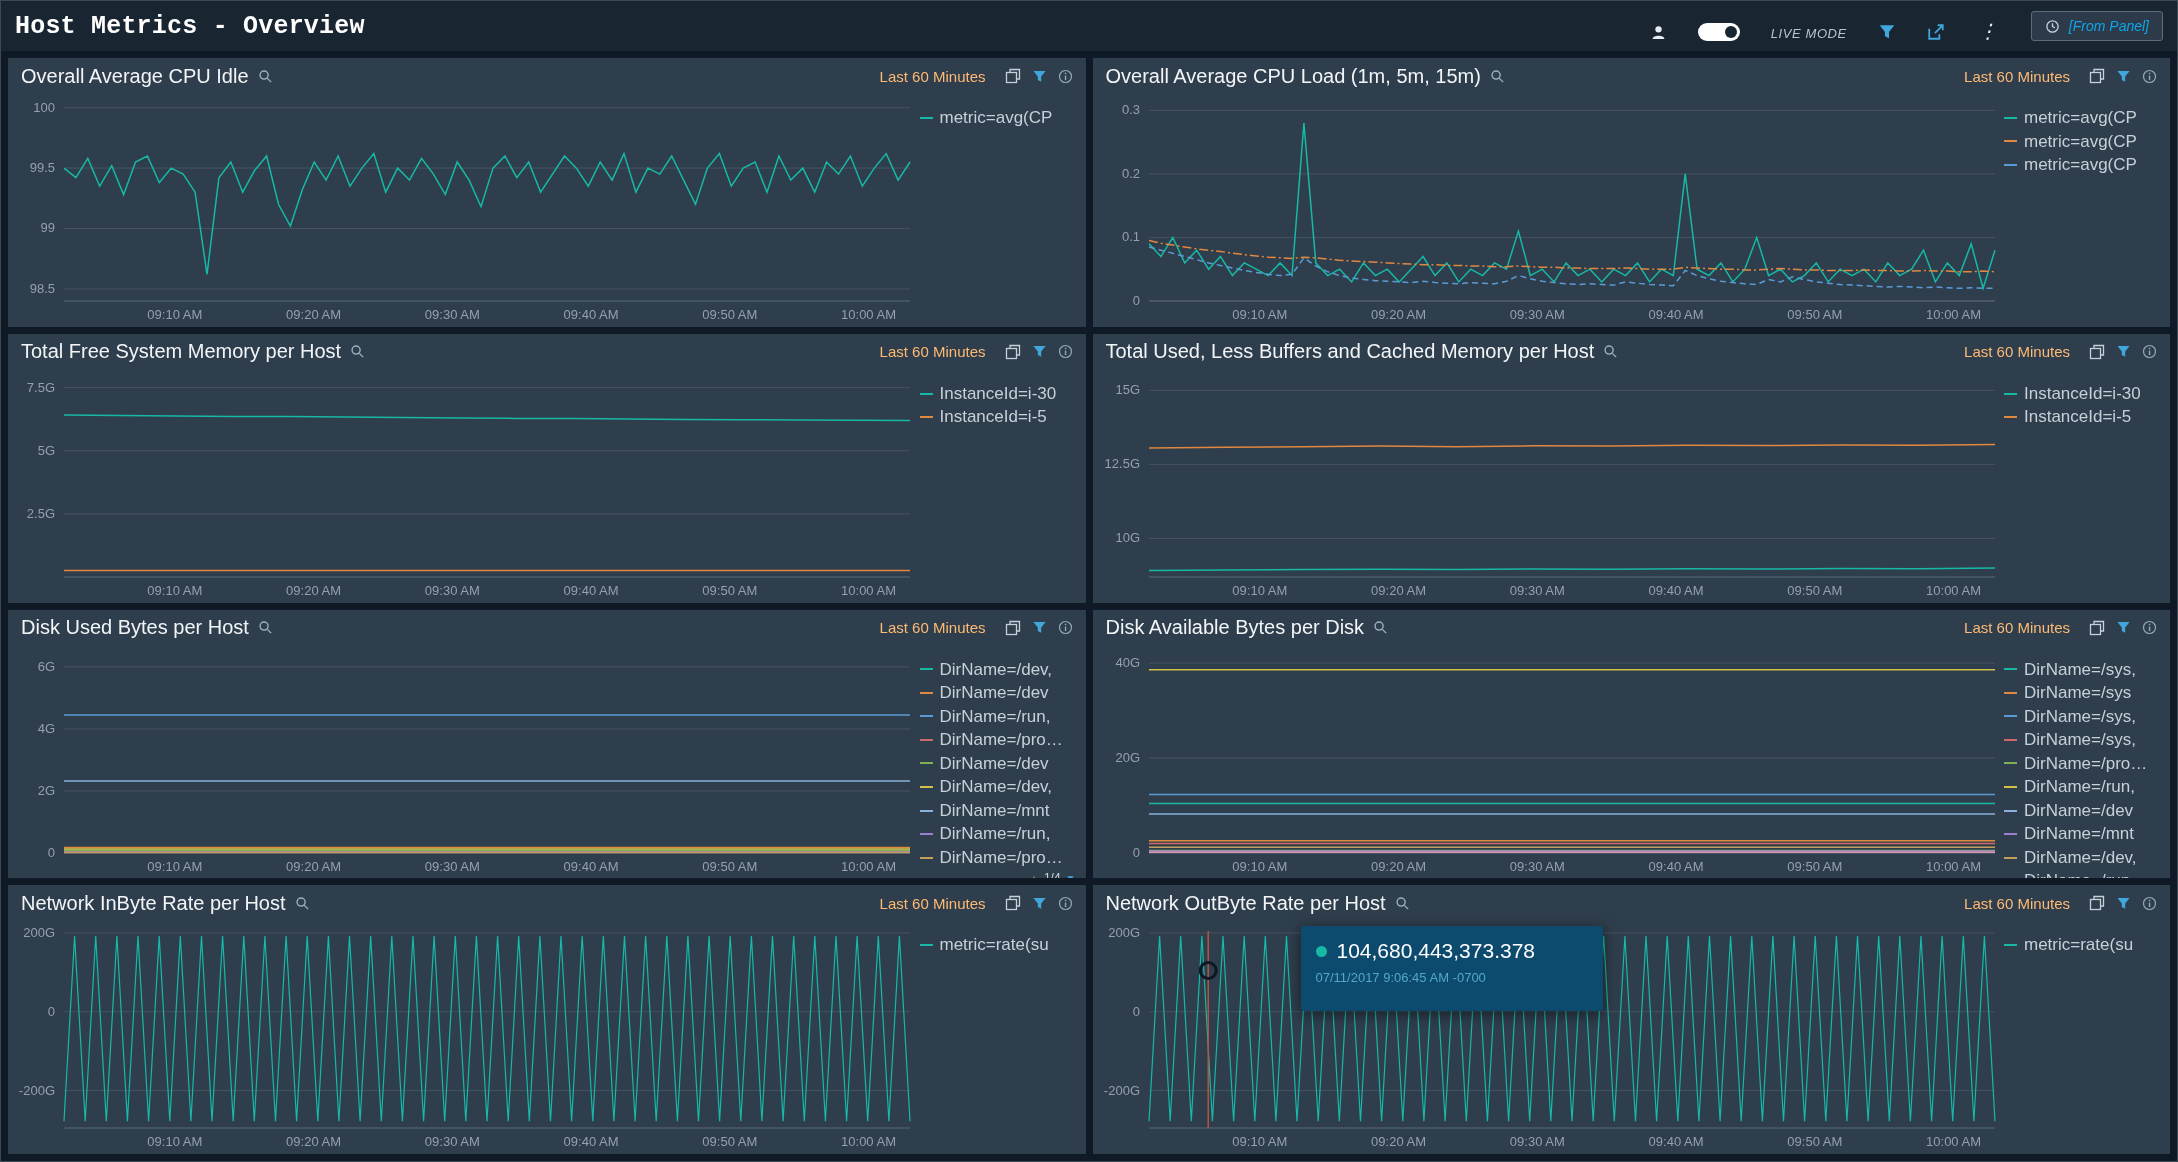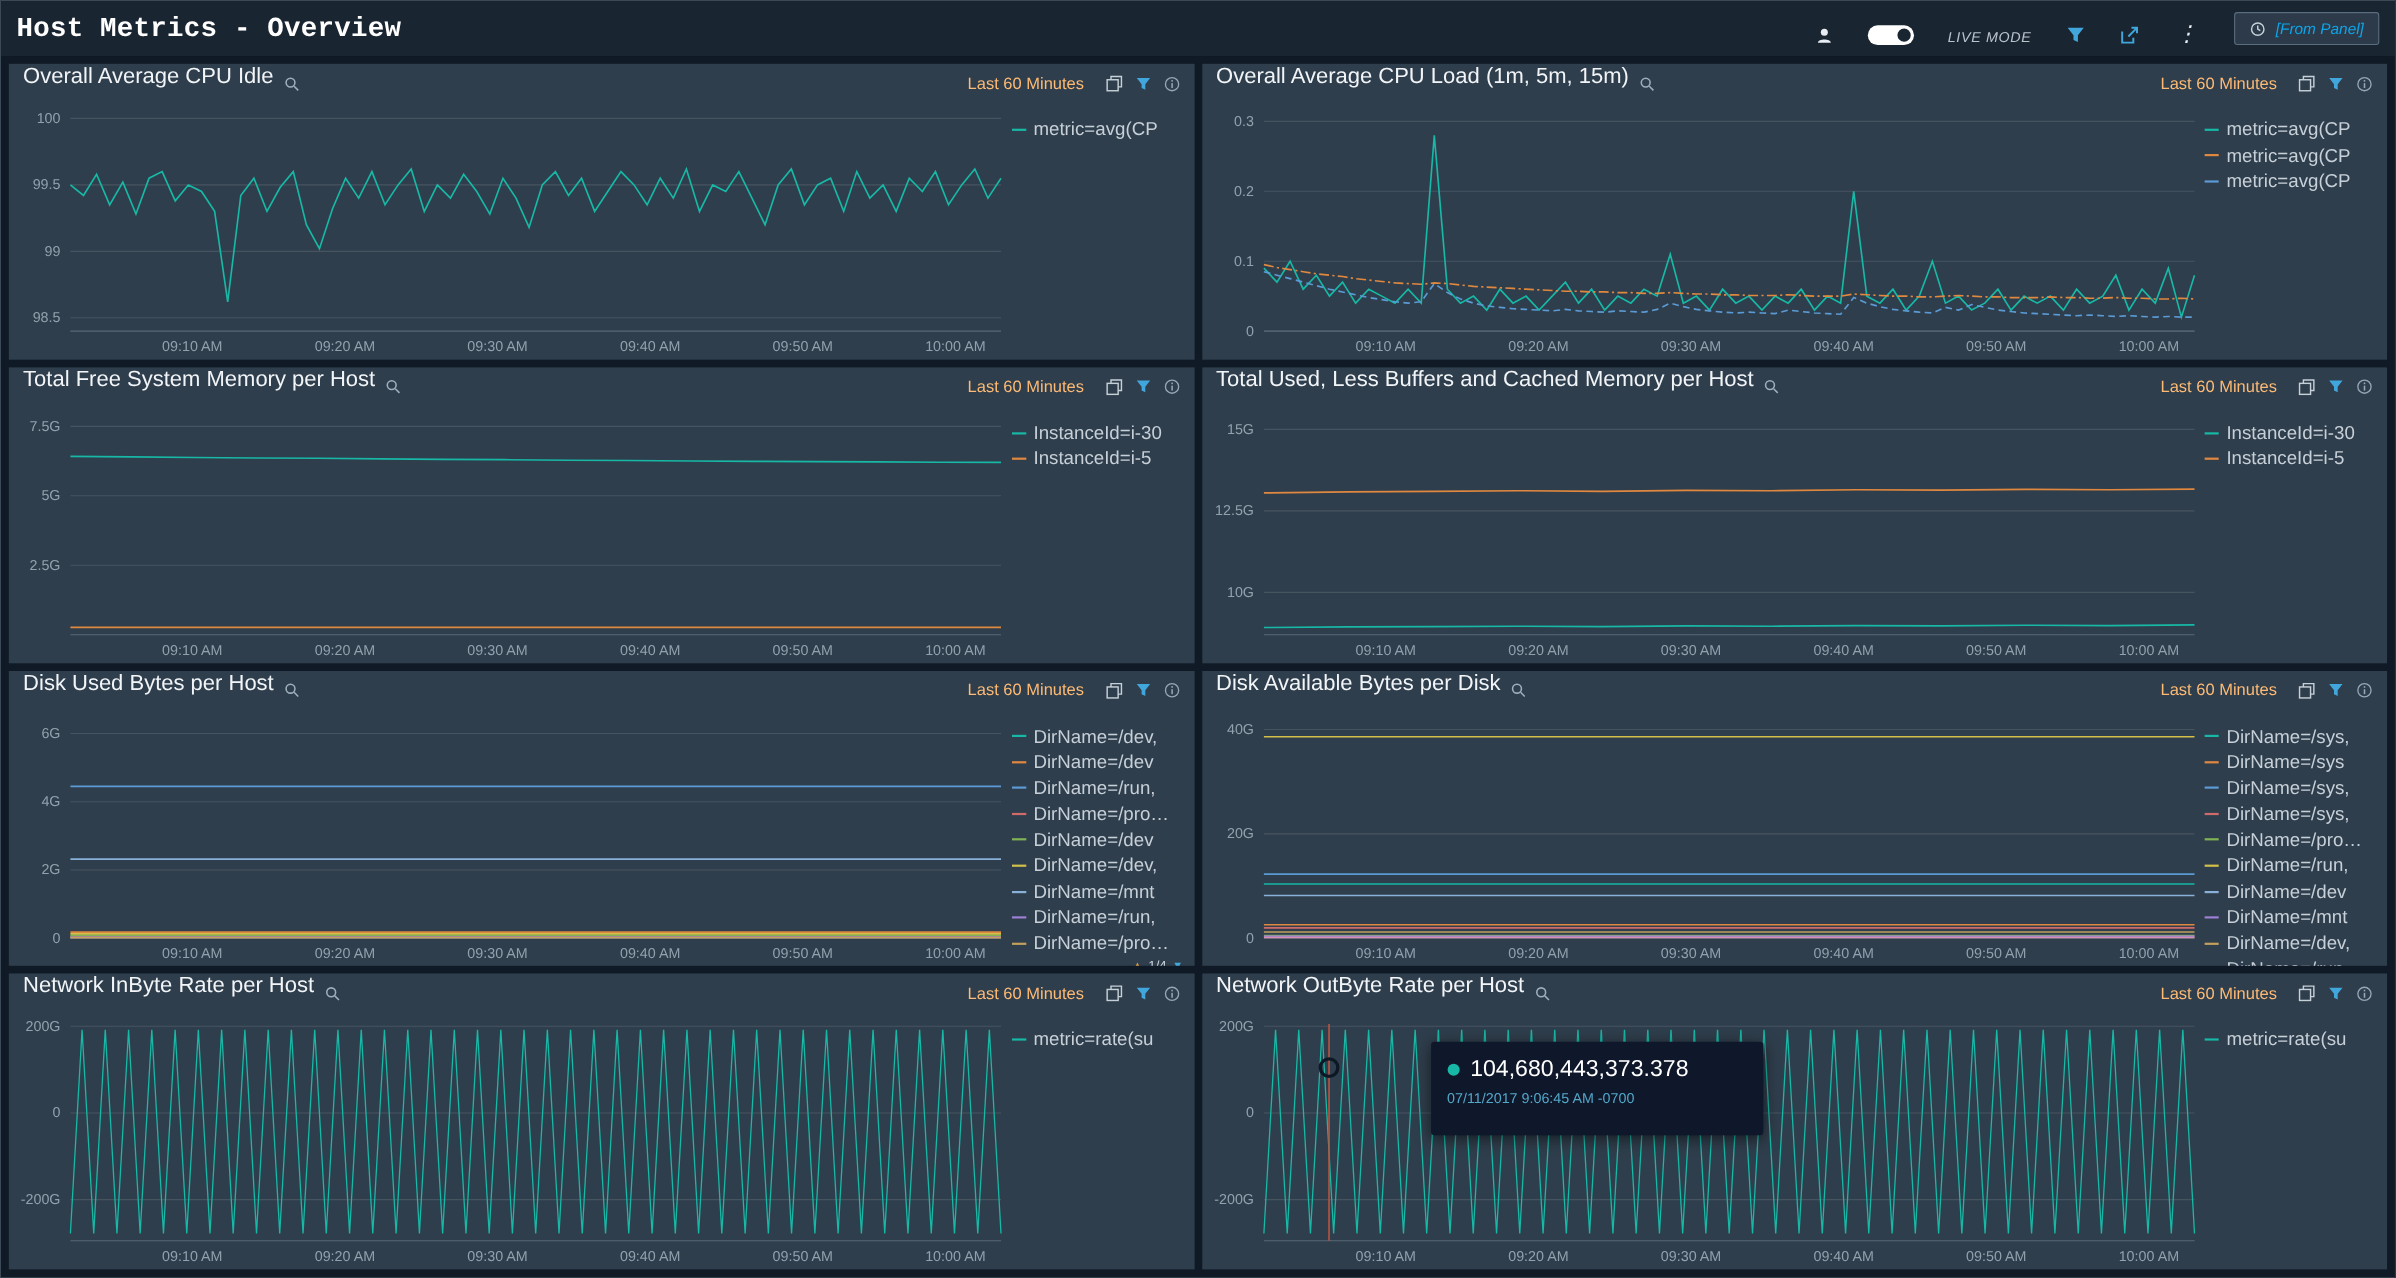--- a/index.html
+++ b/index.html
@@ -13,36 +13,36 @@
   .tb-right { margin-left:auto; display:flex; align-items:flex-end; gap:31px;font-style:italic; }
   .live { color:#b9c3cc; font-size:13px; letter-spacing:.6px; }
   .toggle { width:42px; height:18px; background:#ffffff; border-radius:9px; position:relative; display:inline-block; cursor:pointer; }
   .toggle .knob { position:absolute; right:3px; top:3px; width:12px; height:12px; border-radius:50%; background:#1a2532; }
   .kebab { color:#e7edf2; font-size:20px; line-height:1; padding:0 2px; cursor:pointer; }
   .frompanel { display:flex; align-items:center; gap:9px; background:#2c3a49; border:1px solid #5a6c7e; border-radius:3px; padding:6px 13px; color:#0ea5e9; font-size:14px; cursor:pointer; }
 
   
   .grid { flex:1; min-height:0; display:grid; grid-template-columns:1fr 1fr; grid-template-rows:repeat(4,1fr); gap:7px; padding:7px; background:#101a26; }
   .panel { background:#2f3e4c; display:flex; flex-direction:column; min-height:0; min-width:0; }
-  .phead { height:36px; flex:none; display:flex; padding:0 13px; gap:9px; }
+  .phead { height:36px; flex:none; display:flex; align-items:center; padding:0 13px; gap:9px; }
   .ptitle { color:#f2f5f8; font-size:20px; }
   .pright { margin-left:auto; display:flex; align-items:center; gap:11px; }
   .prange { color:#fdba74; font-size:15px; margin-right:8px; }
   .picon { display:inline-flex; align-items:center; cursor:pointer; }
   .pbody { flex:1; display:flex; min-height:0; position:relative; }
   .chart { flex:1; min-width:0; }
   .legend { width:168px; flex:none; padding:14px 10px 8px 2px; display:flex; flex-direction:column; gap:4px; overflow:hidden; }
   .legend-item { display:flex; align-items:center; gap:7px; color:#c7d0d8; font-size:17px; line-height:1.15; white-space:nowrap; overflow:hidden; flex:none; cursor:pointer; }
   .swatch { width:13px; height:2px; flex:none; }
   .legend-pager { margin-top:auto; display:flex; align-items:center; gap:5px; justify-content:flex-end; color:#cfd6dc; font-size:12px; flex:none; }
   .pg-up { color:#d79b3f; font-size:10px; cursor:pointer; }
   .pg-dn { color:#41a6dc; font-size:10px; cursor:pointer; }
 
   
-  .tooltip { position:absolute; left:208px; top:26px; width:302px; background:#0f172a; border-radius:3px; padding:13px 15px; box-shadow:0 3px 14px rgba(0,0,0,.55); z-index:4; }
+  .tooltip { position:absolute; left:208px; top:5px; width:302px; background:#0c4a6e; border-radius:3px; padding:13px 15px; box-shadow:0 3px 14px rgba(0,0,0,.55); z-index:4; }
   .tt-val { display:flex; align-items:center; gap:10px; color:#ffffff; font-size:21px; }
   .dot { width:11px; height:11px; border-radius:50%; background:#17b8a6; flex:none; }
   .tt-time { color:#53a8c9; font-size:13px; margin:7px 0 13px 0; }
   .tt-query { color:#e8edf2; font-size:13px; line-height:1.45; white-space:pre-line; }
 </style>
 </head>
 <body>
 
 <div class="app">
 

